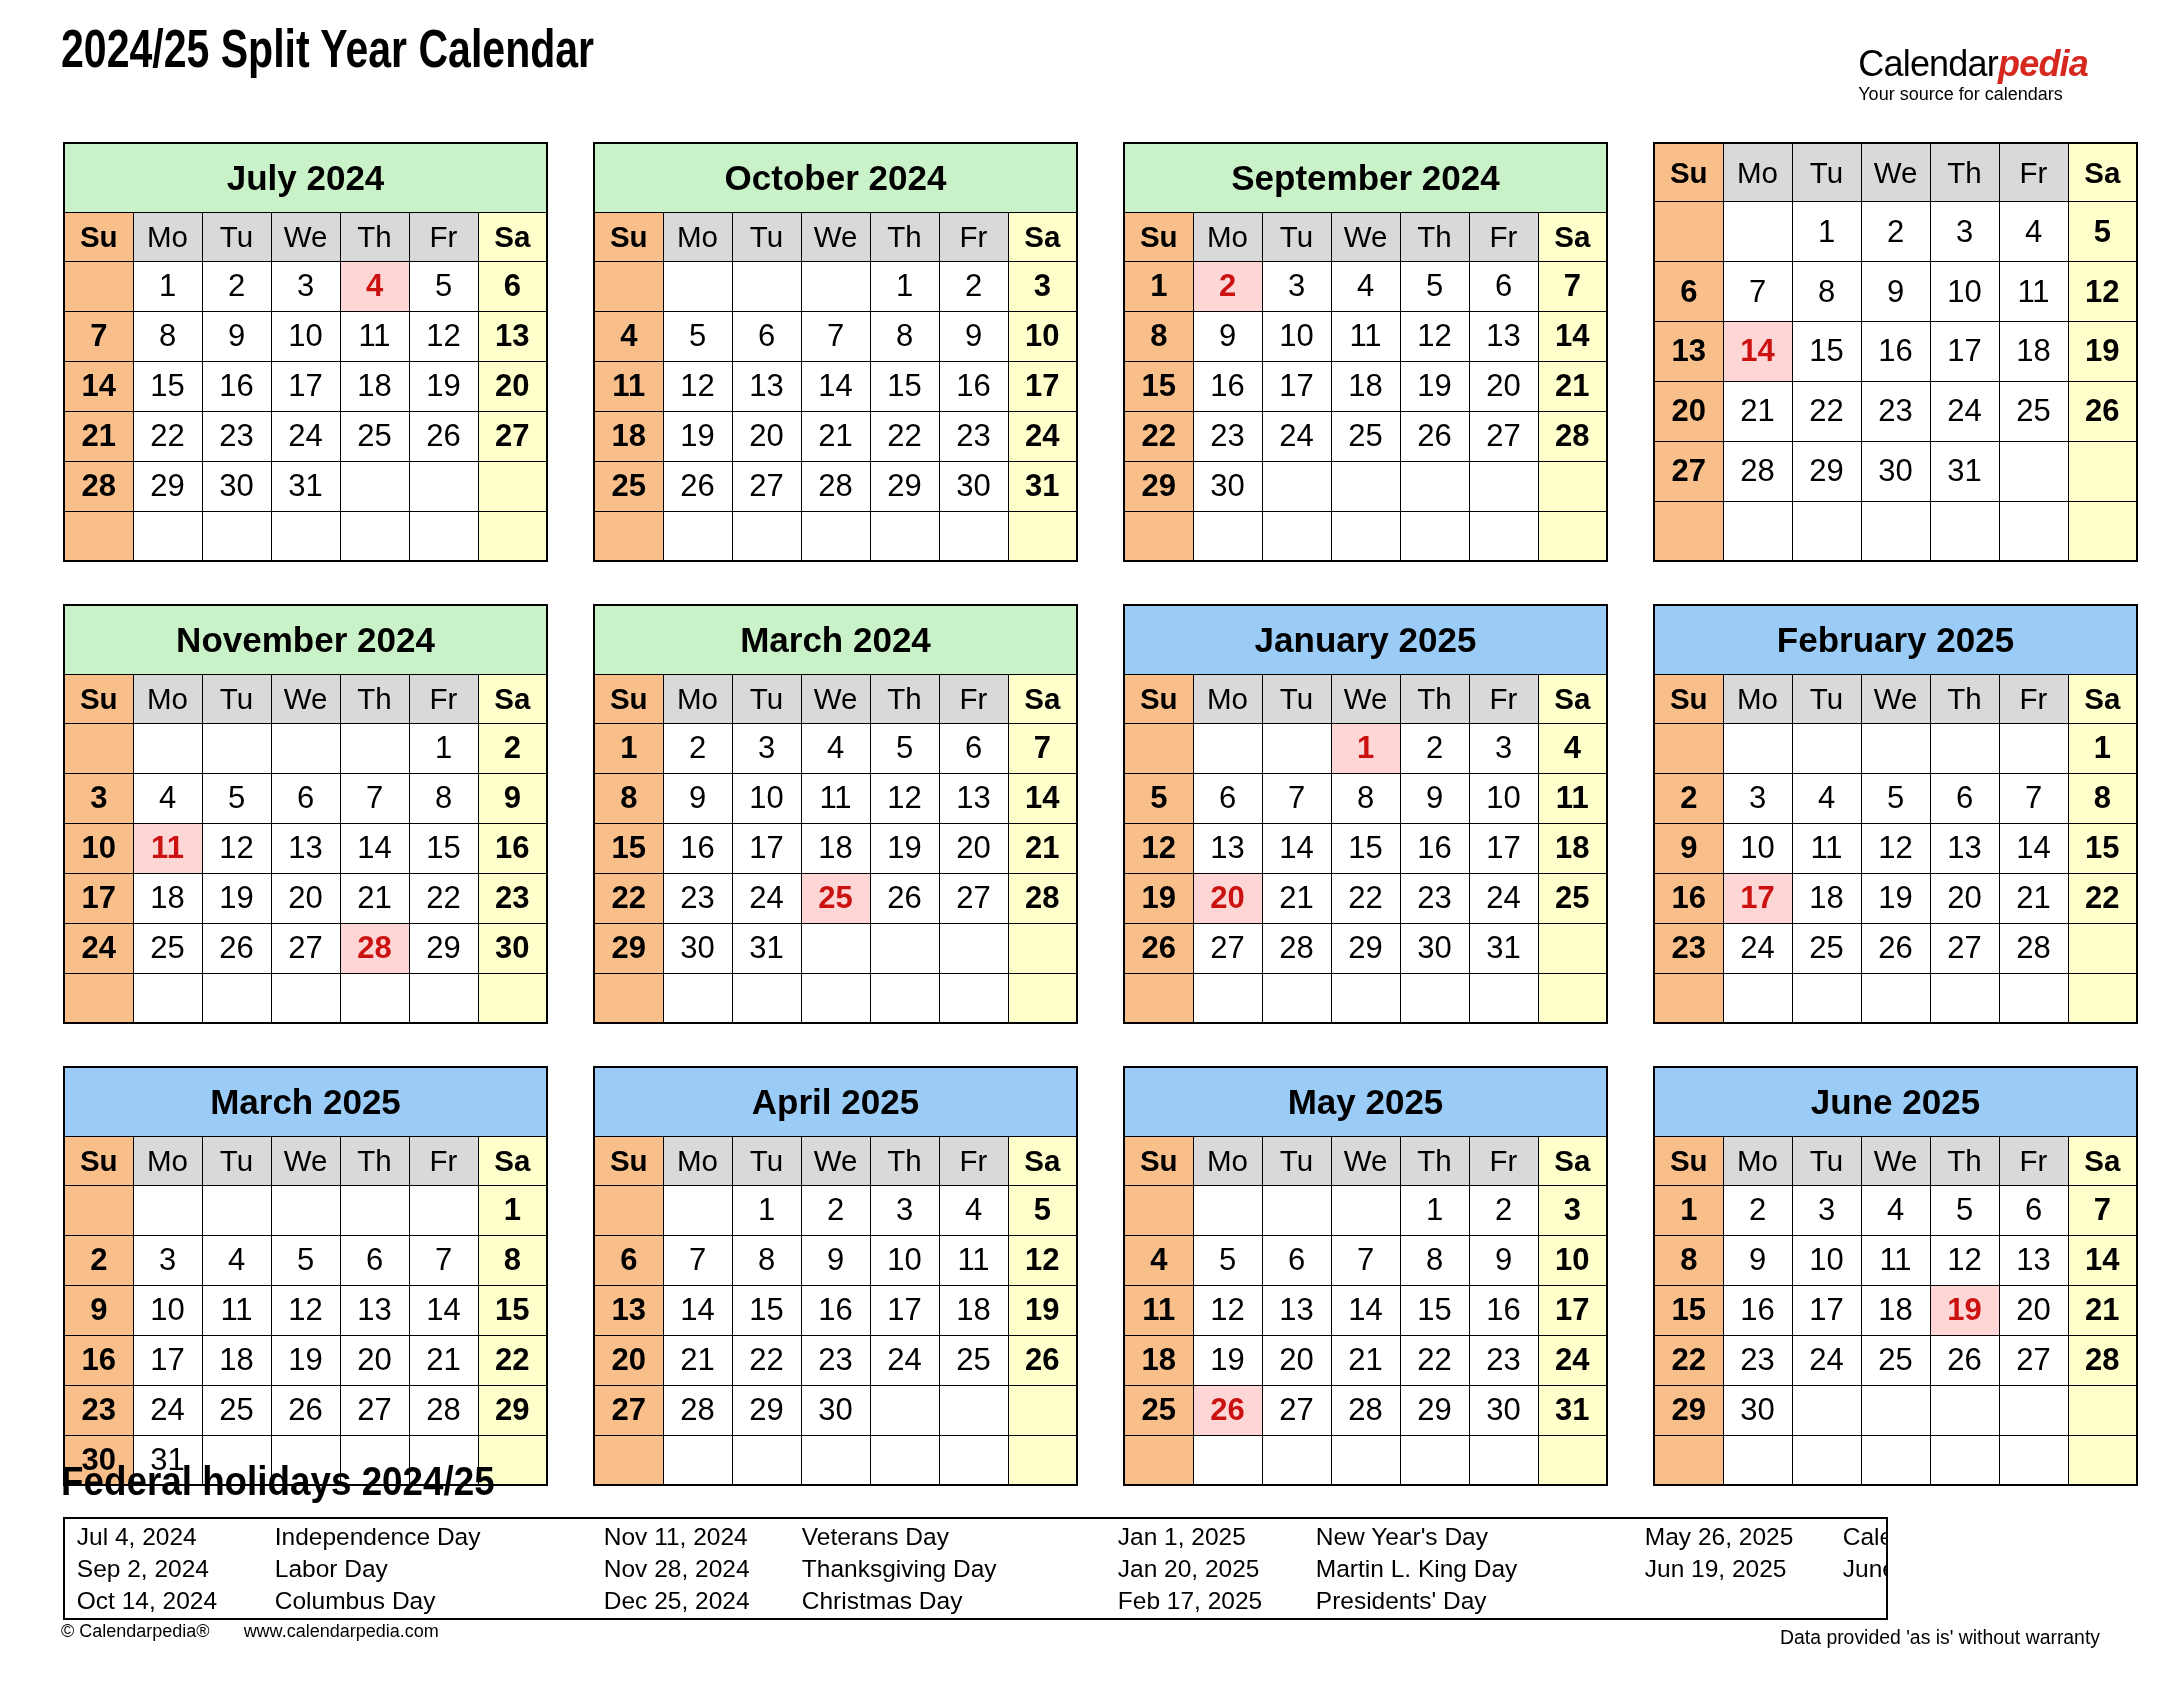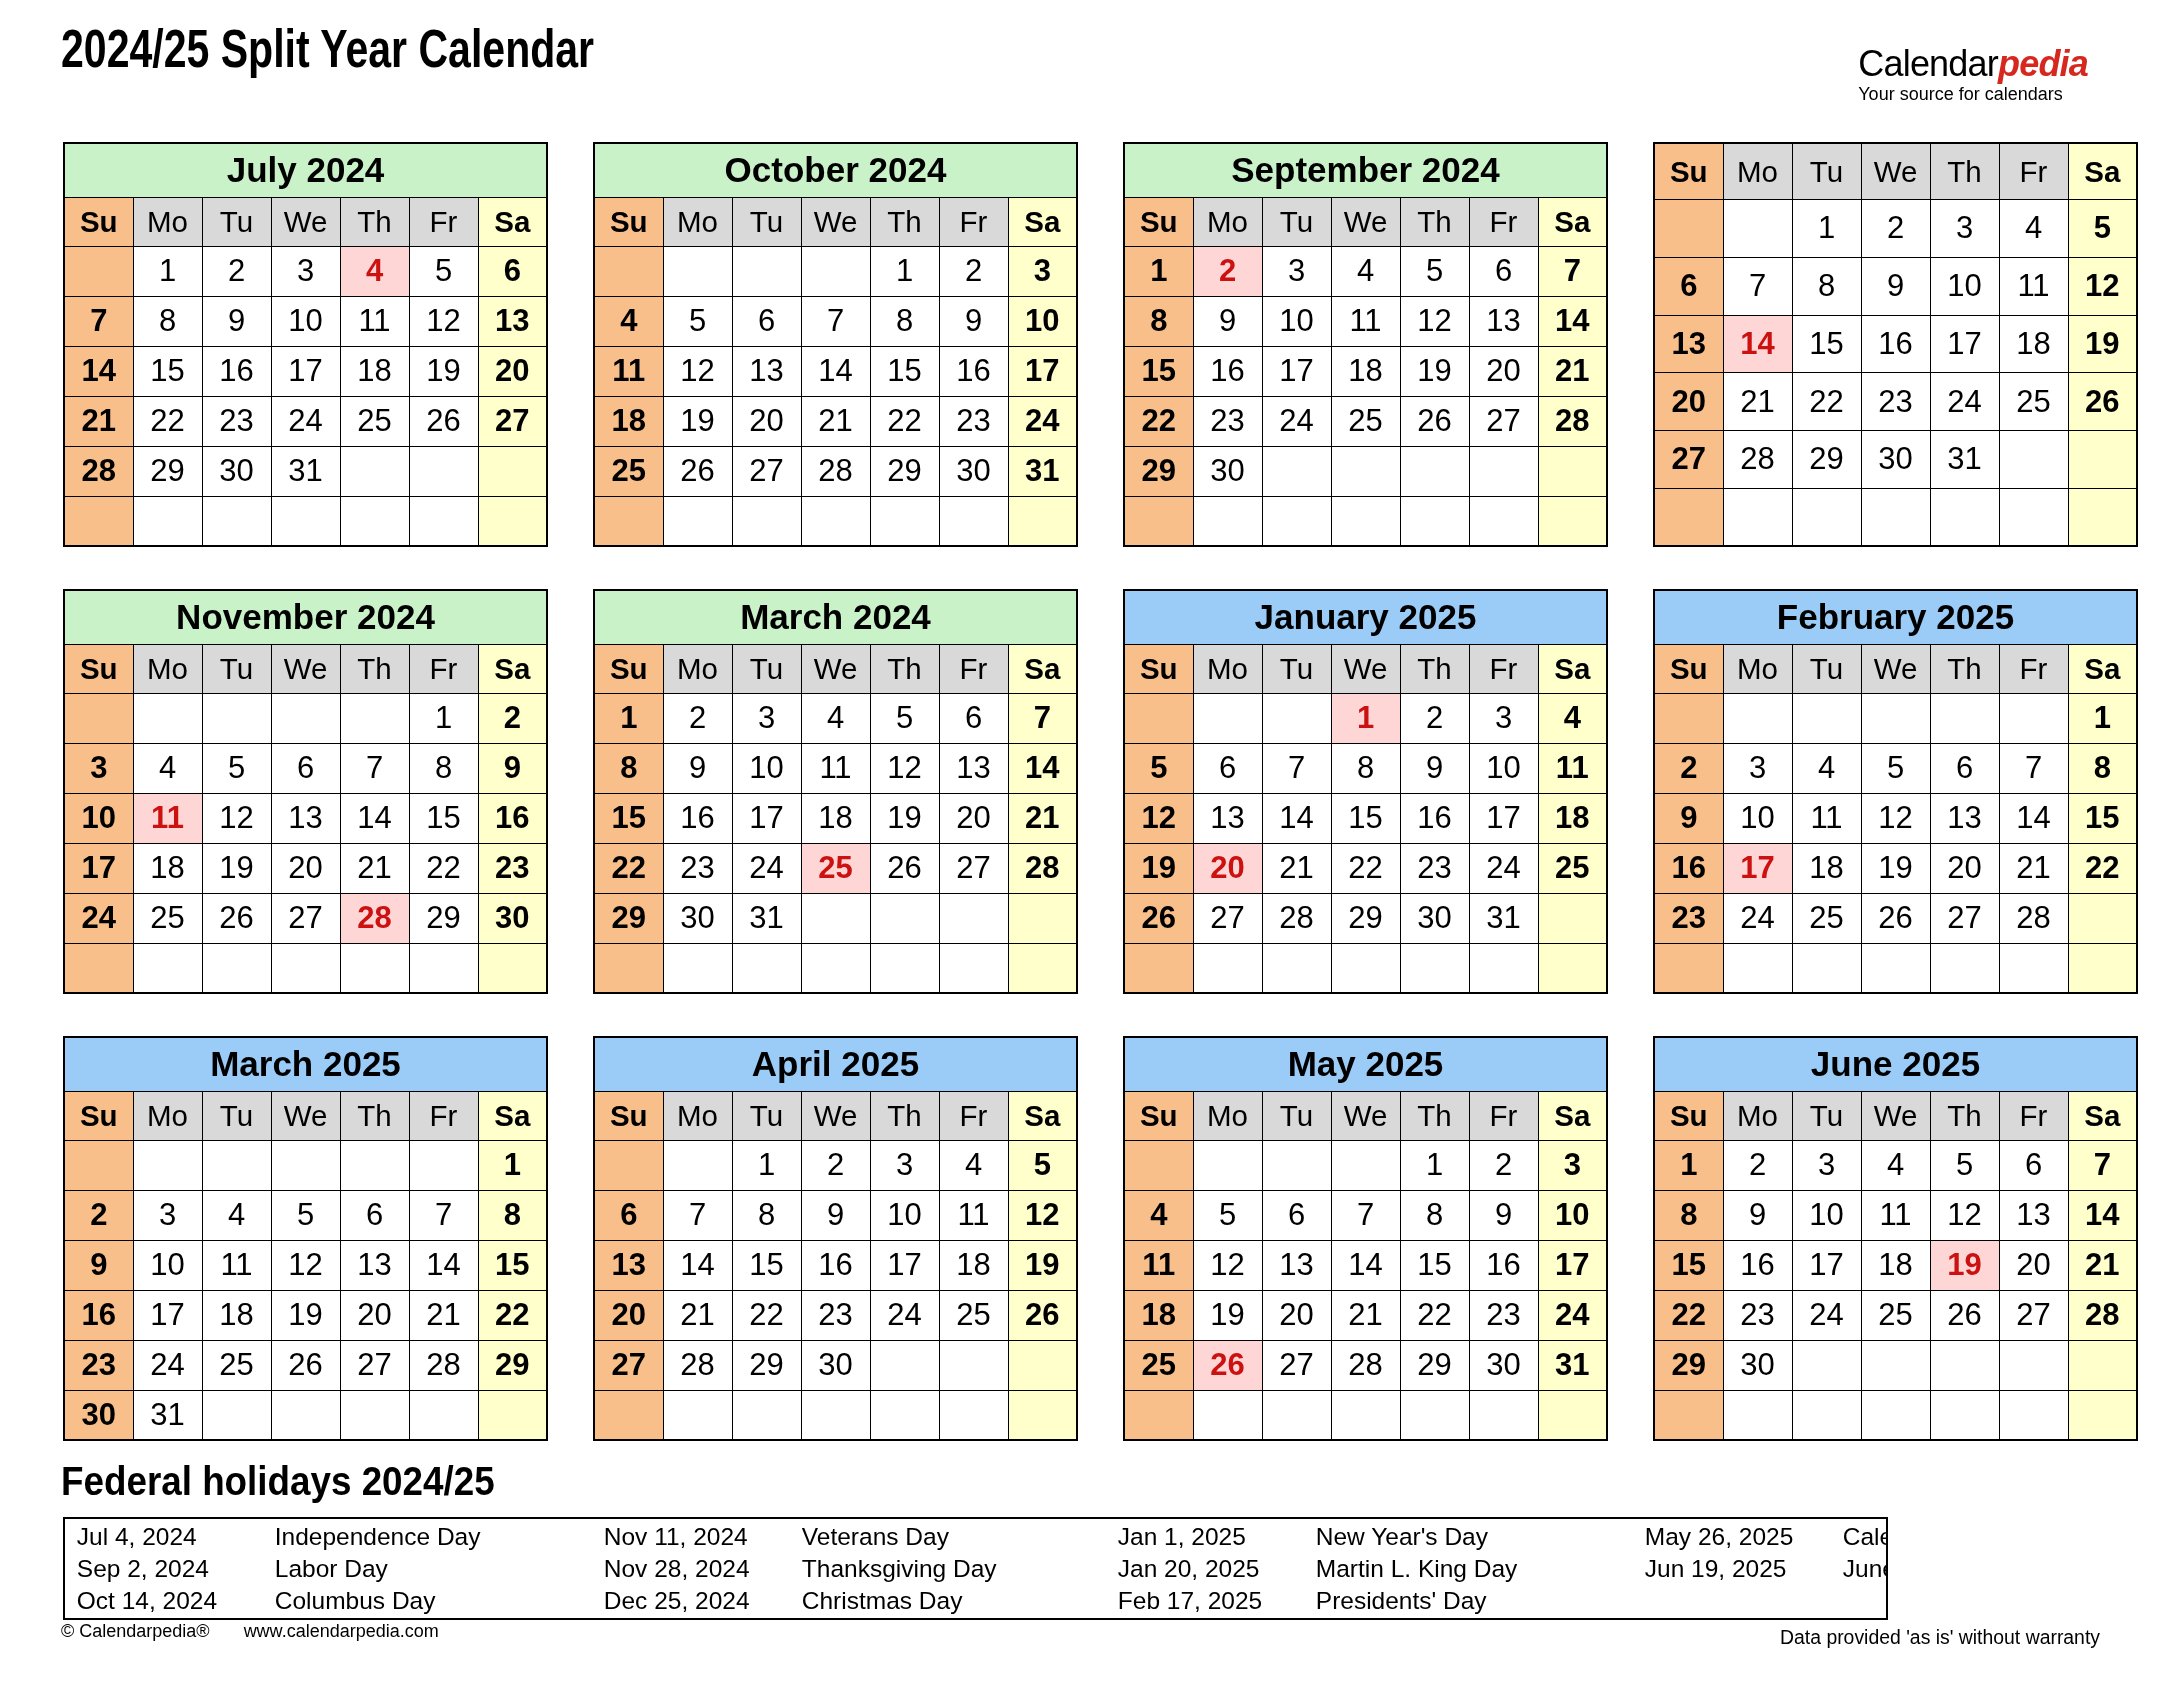--- a/index.html
+++ b/index.html
@@ -22,21 +22,21 @@
   .logo-red{color:var(--c-logored);font-weight:bold;font-style:italic;}
   .logo-tag{font-size:18px;margin-top:3.4px;white-space:nowrap;}
 
   .calendar-grid{
     position:absolute;left:63px;top:142px;
     display:grid;grid-template-columns:repeat(4,485px);
     column-gap:45px;row-gap:42px;
   }
   table.month{border-collapse:collapse;width:485px;table-layout:fixed;border:2.5px solid #000;}
   table.month td{border:1.7px solid #000;text-align:center;padding:0;overflow:hidden;}
-  td.mh{height:54px;font-size:35px;font-weight:bold;border-bottom-width:2.5px;}
+  td.mh{height:69px;font-size:35px;font-weight:bold;border-bottom-width:2.5px;}
   td.mh.g24{background:var(--c-green);}
   td.mh.b25{background:var(--c-blue);}
   td.dh{height:49px;font-size:29.5px;}
   td.dc{height:50px;font-size:31px;}
   .colsu{background:var(--c-orange);font-weight:bold;}
   .colsa{background:var(--c-yellow);font-weight:bold;}
   .colwdh{background:var(--c-gray);font-weight:normal;}
   .colwd{background:#ffffff;font-weight:normal;}
   td.hol{background:var(--c-pink);color:var(--c-red);font-weight:bold;}
 

